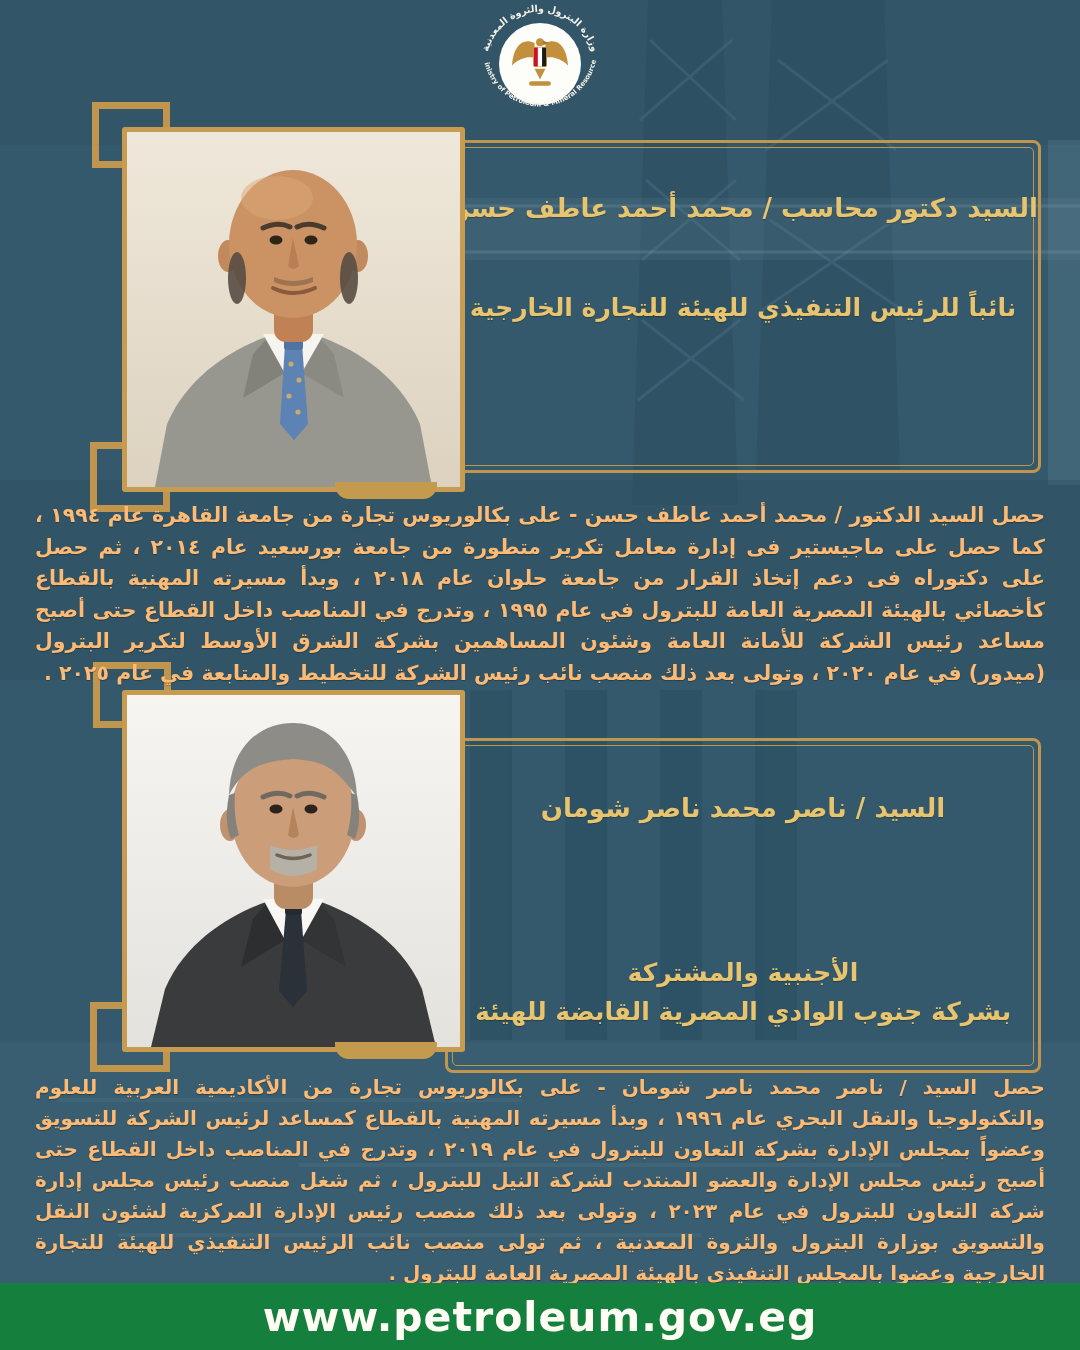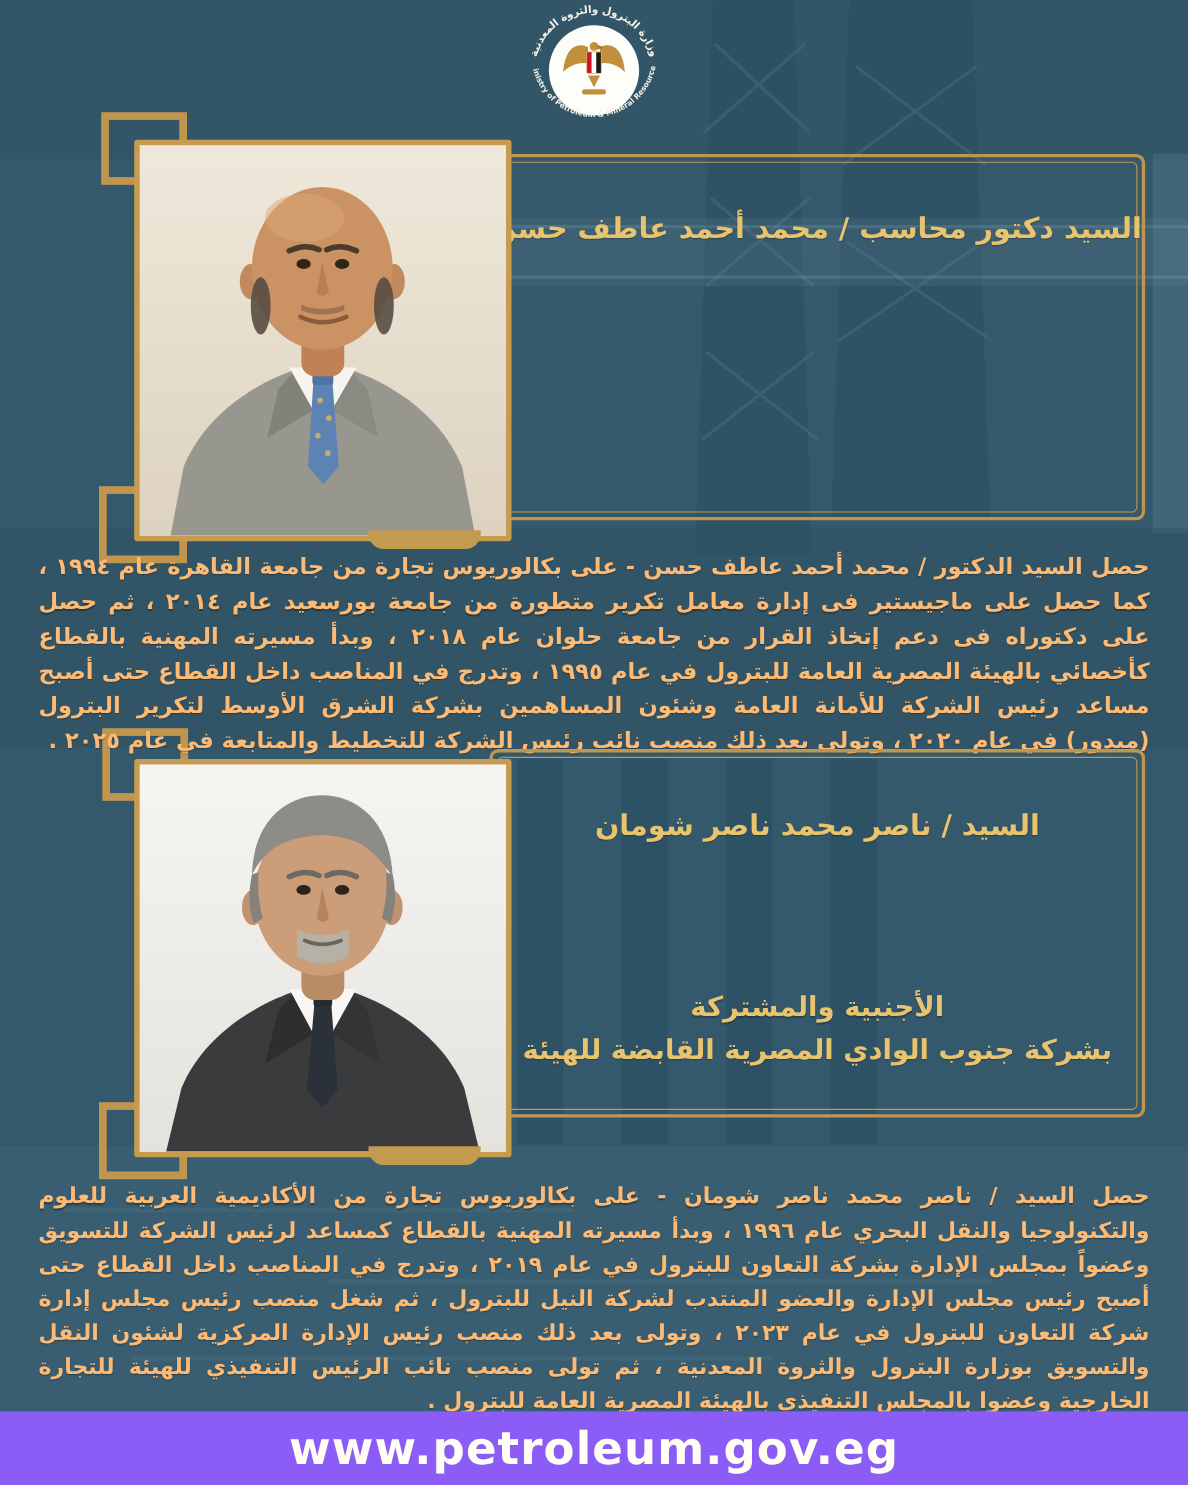--- a/index.html
+++ b/index.html
@@ -41,21 +41,21 @@
   }
   
   .bio{
     position:absolute;left:35px;width:1010px;z-index:2;
     direction:rtl;text-align:justify;
     color:#fdba74;font-weight:700;font-size:20.5px;line-height:31.5px;
     text-shadow:0 1px 1px rgba(0,0,0,.3);
   }
   
   .footer{
-    position:absolute;left:0;right:0;bottom:0;height:67px;background:#8b5cf6;z-index:4;
+    position:absolute;left:0;right:0;bottom:0;height:67px;background:#15803d;z-index:4;
     display:flex;align-items:center;justify-content:center;
   }
   .footer .url{
     color:#fffdf4;font-weight:700;font-size:41px;letter-spacing:1px;
     font-family:"DejaVu Sans",sans-serif;
   }
 </style>
 </head>
 <body>
 
@@ -176,20 +176,21 @@
       <path d="M166 106 L161 134 Q166 140 172 134 Z" fill="#b97f52"></path>
       <path d="M147 145 Q166 153 186 145 L186 150 Q166 158 147 150 Z" fill="#7a5a42" opacity="0.55"></path>
       <path d="M146 156 Q166 166 188 156" stroke="#8a5a3c" stroke-width="4" fill="none" stroke-linecap="round"></path>
     </svg>
   </div>
   <div class="photo-tab" style="top:482px;"></div>
 
   <div class="panel" style="top:140px;height:327px;">
     <div class="panel-inner"></div>
     <div class="line" style="top:50px;font-size:26px;">السيد دكتور محاسب / محمد أحمد عاطف حسن</div>
+    <div class="line" style="top:150px;">نائباً للرئيس التنفيذي للهيئة للتجارة الخارجية</div>
   </div>
 
   <p class="bio" style="top:500px;margin:0;">حصل السيد الدكتور / محمد أحمد عاطف حسن - على بكالوريوس تجارة من جامعة القاهرة عام ١٩٩٤ ، كما حصل على ماجيستير فى إدارة معامل تكرير متطورة من جامعة بورسعيد عام ٢٠١٤ ، ثم حصل على دكتوراه فى دعم إتخاذ القرار من جامعة حلوان عام ٢٠١٨ ، وبدأ مسيرته المهنية بالقطاع كأخصائي بالهيئة المصرية العامة للبترول في عام ١٩٩٥ ، وتدرج في المناصب داخل القطاع حتى أصبح مساعد رئيس الشركة للأمانة العامة وشئون المساهمين بشركة الشرق الأوسط لتكرير البترول (ميدور) في عام ٢٠٢٠ ، وتولى بعد ذلك منصب نائب رئيس الشركة للتخطيط والمتابعة في عام ٢٠٢٥ .</p>
 
   <div class="bracket" style="left:93px;top:662px;width:64px;height:52px;"></div>
   <div class="bracket" style="left:90px;top:1002px;width:66px;height:56px;"></div>
 
   <div class="photo-frame" style="top:690px;height:352px;background:#f4f3ef;">
     <svg width="333" height="352" viewBox="0 0 333 352">
       <defs>
@@ -220,21 +221,21 @@
       <ellipse cx="149" cy="114" rx="6.5" ry="4.5" fill="#2c241c"></ellipse>
       <ellipse cx="184" cy="114" rx="6.5" ry="4.5" fill="#2c241c"></ellipse>
       <path d="M166 112 L161 140 Q166 146 172 140 Z" fill="#b5835c"></path>
 
       <path d="M143 150 Q166 160 190 150 L190 174 Q166 188 143 174 Z" fill="#b6b1a7"></path>
       <path d="M150 160 Q166 167 183 160" stroke="#6e6357" stroke-width="3.5" fill="none" stroke-linecap="round"></path>
     </svg>
   </div>
   <div class="photo-tab" style="top:1042px;"></div>
 
-  <div class="panel" style="top:681px;height:329px;">
+  <div class="panel" style="top:738px;height:329px;">
     <div class="panel-inner"></div>
     <div class="line" style="top:52px;font-size:26px;">السيد / ناصر محمد ناصر شومان</div>
     <div class="line" style="top:178px;margin-top:39px;">الأجنبية والمشتركة</div>
     <div class="line" style="top:256px;">بشركة جنوب الوادي المصرية القابضة للهيئة</div>
   </div>
 
   <p class="bio" style="top:1072px;margin:0;font-size:20px;line-height:31px;">حصل السيد / ناصر محمد ناصر شومان - على بكالوريوس تجارة من الأكاديمية العربية للعلوم والتكنولوجيا والنقل البحري عام ١٩٩٦ ، وبدأ مسيرته المهنية بالقطاع كمساعد لرئيس الشركة للتسويق وعضواً بمجلس الإدارة بشركة التعاون للبترول في عام ٢٠١٩ ، وتدرج في المناصب داخل القطاع حتى أصبح رئيس مجلس الإدارة والعضو المنتدب لشركة النيل للبترول ، ثم شغل منصب رئيس مجلس إدارة شركة التعاون للبترول في عام ٢٠٢٣ ، وتولى بعد ذلك منصب رئيس الإدارة المركزية لشئون النقل والتسويق بوزارة البترول والثروة المعدنية ، ثم تولى منصب نائب الرئيس التنفيذي للهيئة للتجارة الخارجية وعضوا بالمجلس التنفيذي بالهيئة المصرية العامة للبترول .</p>
 
   <div class="footer">
     <span class="url">www.petroleum.gov.eg</span>

